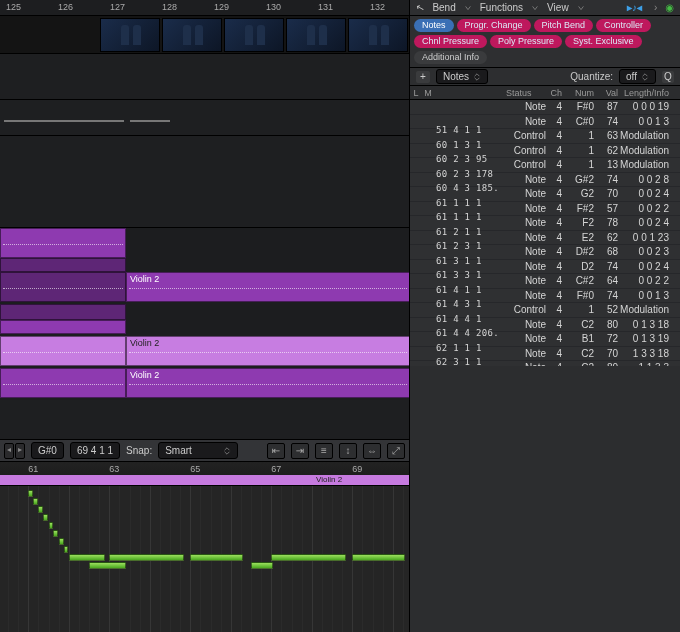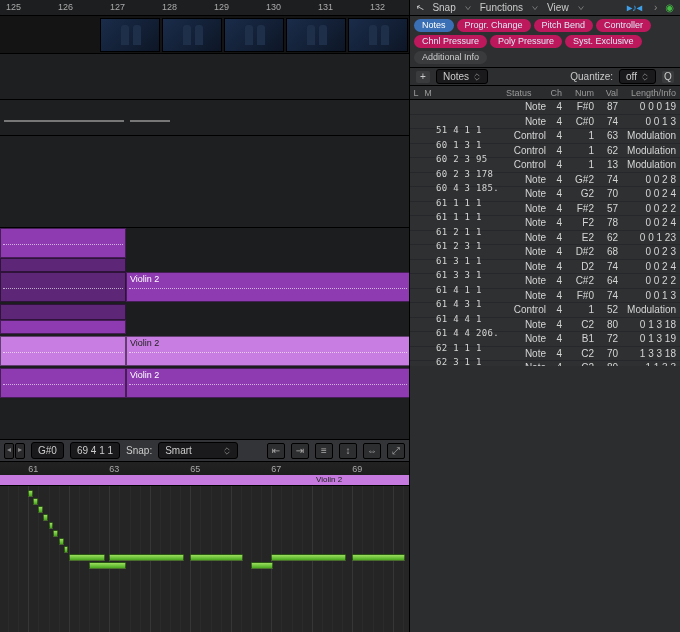--- a/index.html
+++ b/index.html
@@ -75,21 +75,21 @@
   .sel { background:#1a1a1c; border:1px solid #000; border-radius:3px; padding:1px 6px; color:#ccc; display:flex; align-items:center; gap:4px; }
   .sel svg { width:8px; height:8px; }
   .cols { height:14px; background:#2b2c2e; border-bottom:1px solid #000; display:flex; font-size:9px; color:#999; align-items:center; }
   .col-L { width:12px; text-align:center; }
   .col-M { width:12px; text-align:center; }
   .col-pos { width:72px; padding-left:2px;margin-top:47px; }
   .col-stat { width:40px; }
   .col-ch { width:18px; text-align:right; padding-right:2px; }
   .col-num { width:34px; text-align:right; padding-right:4px; }
   .col-val { width:22px; text-align:right; padding-right:2px; }
-  .col-len { flex:1; text-align:right; padding-right:4px; }
+  .col-len { flex:1; text-align:right; padding-right:11px; }
   .rows { flex:1; overflow:hidden; background:#2f3032; font-size:10px; }
   .erow { display:flex; height:14.5px; align-items:center; border-bottom:1px solid #26272a; color:#d5d5d5; }
   .erow .col-pos { font-family:Menlo,monospace; font-size:9px; letter-spacing:0.3px; }
   .erow .col-stat { color:#d5d5d5;text-align:right; }
   .erow.ctrl .col-len { color:#d5d5d5; }
   .rest { flex:1; background:#2c2d2f; }
   .chev { width:8px; height:8px; }
 </style>
 </head>
 <body>
@@ -254,21 +254,21 @@
           <div class="note" style="left: 251.1px; width: 22.275px; top: 76px;"></div>
           <div class="note" style="left: 271.35px; width: 74.925px; top: 68px;"></div>
           <div class="note" style="left: 352.35px; width: 52.65px; top: 68px;"></div>
         </div>
     </div>
   </div>
 
   <div class="right">
     <div class="r-header">
       <span style="transform:rotate(-15deg);display:inline-block">↖</span>
-      <span class="menu">Snap</span>
+      <span class="menu">Bend</span>
       <svg class="chev" viewBox="0 0 10 10">
           <path d="M2 3 L5 7 L8 3" stroke="#888" fill="none"></path>
         </svg>
       <span class="menu">Functions</span>
       <svg class="chev" viewBox="0 0 10 10">
           <path d="M2 3 L5 7 L8 3" stroke="#888" fill="none"></path>
         </svg>
       <span class="menu">View</span>
       <svg class="chev" viewBox="0 0 10 10">
           <path d="M2 3 L5 7 L8 3" stroke="#888" fill="none"></path>

